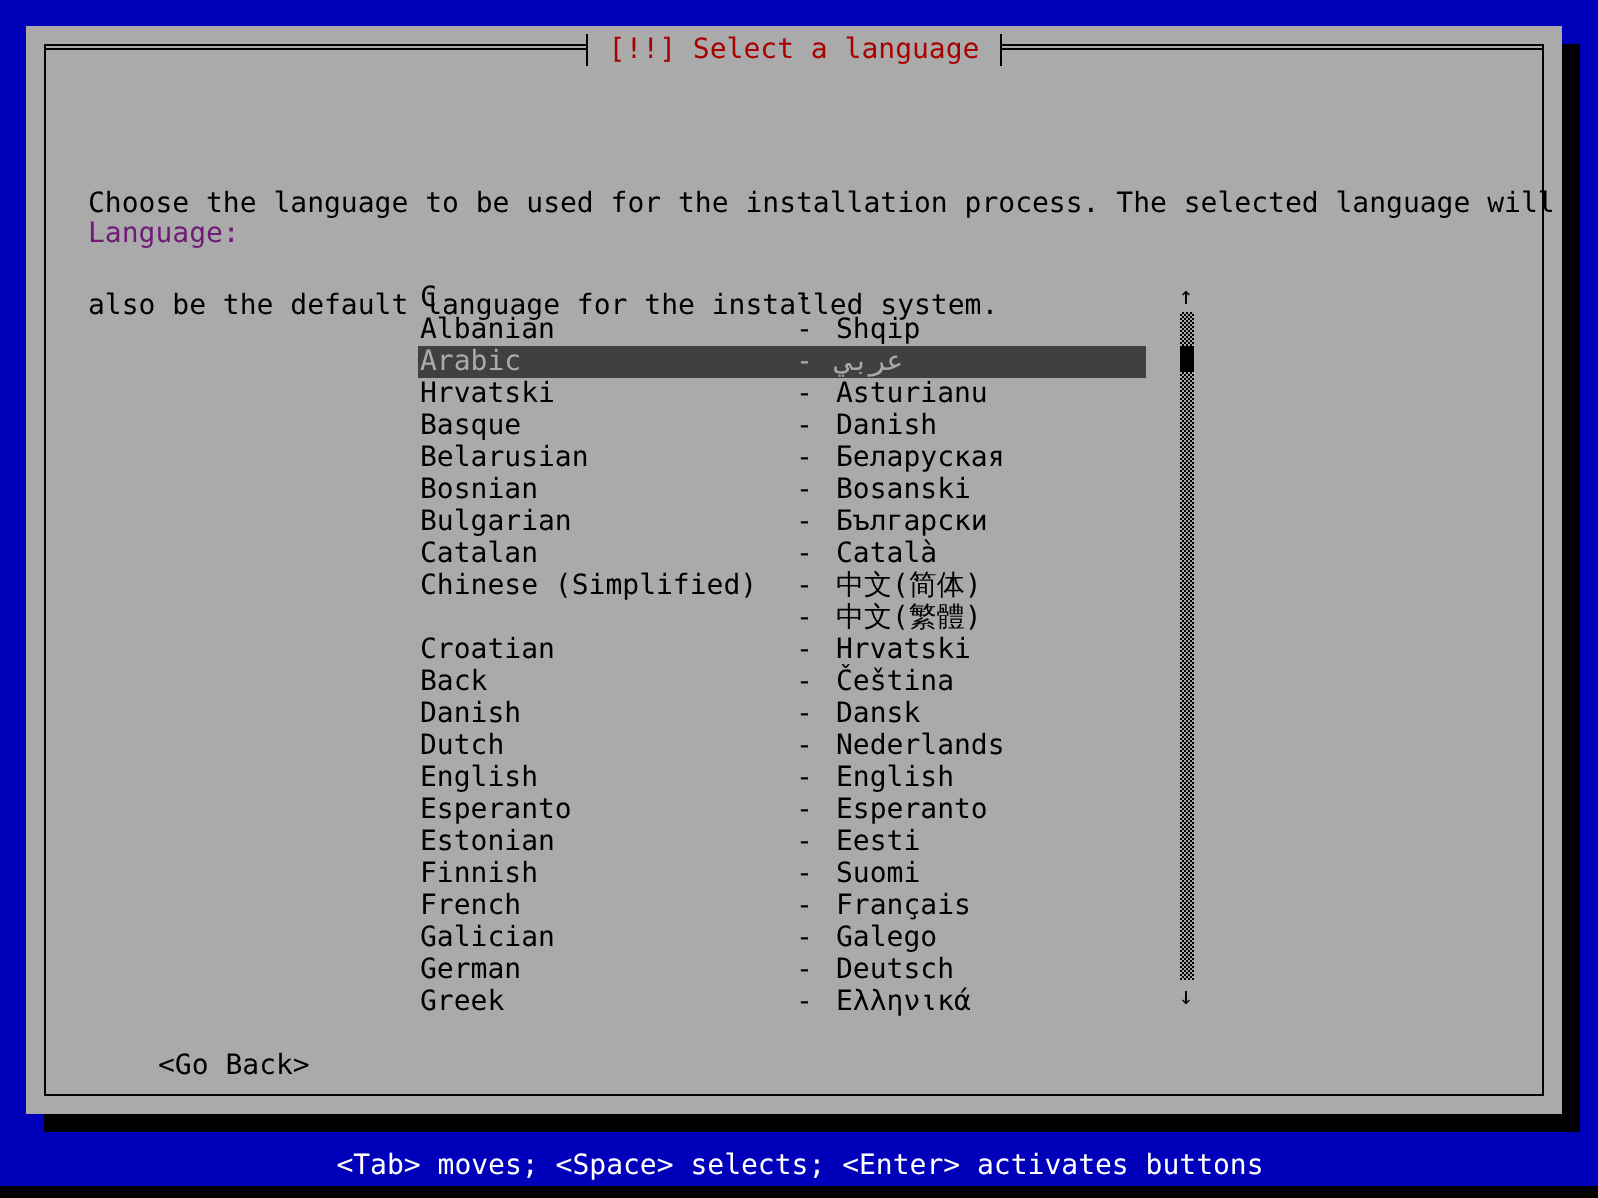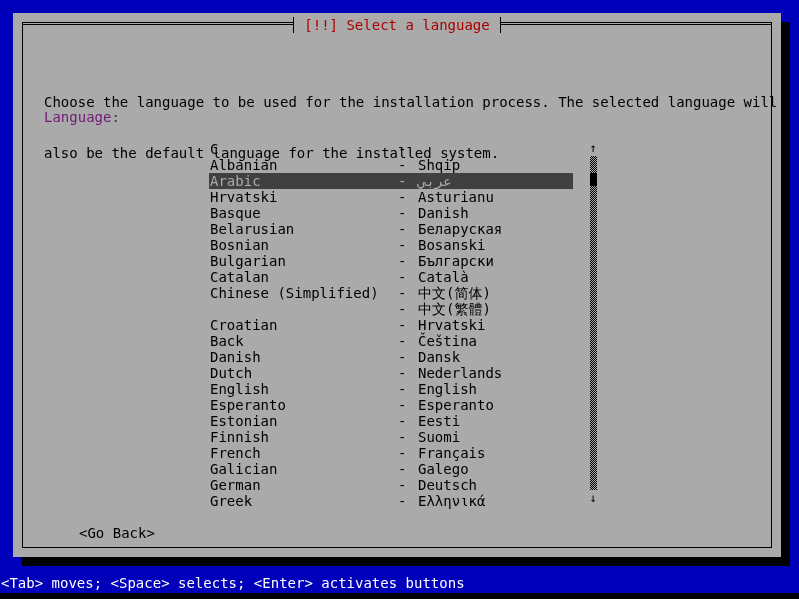--- a/index.html
+++ b/index.html
@@ -232,20 +232,21 @@
     top: 574px;
     width: 799px;
     height: 19px;
     background: #0000bb;
     color: #ffffff;
     white-space: pre;
     font-size: 14px;
     line-height: 19px;
     padding-left: 1px;
     box-sizing: border-box;
+    text-align: center;
   }
   .bottom-strip {
     position: absolute;
     left: 0;
     top: 593px;
     width: 799px;
     height: 6px;
     background: #000000;
   }
 </style>

